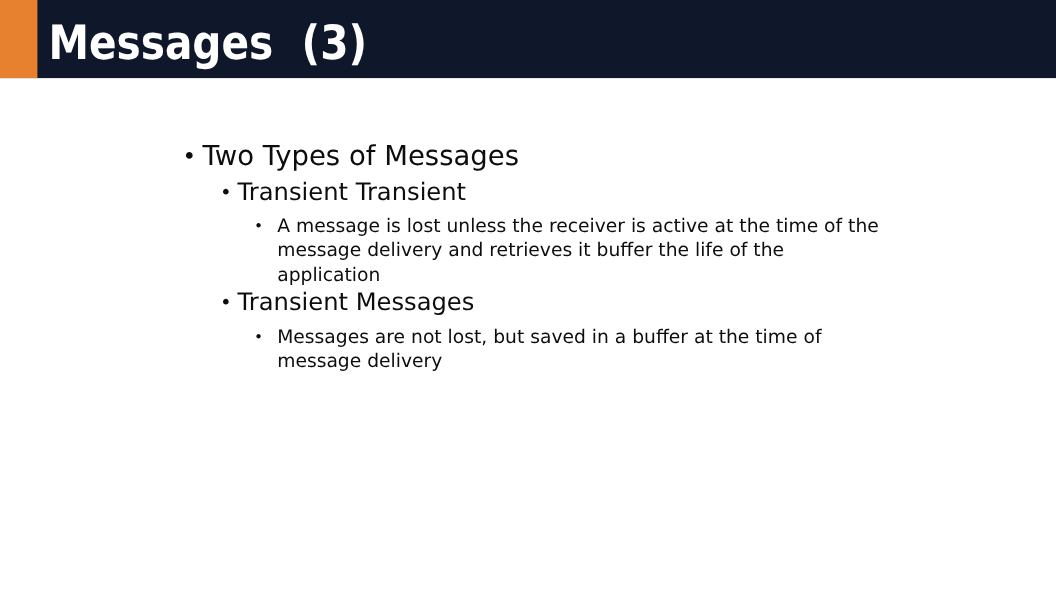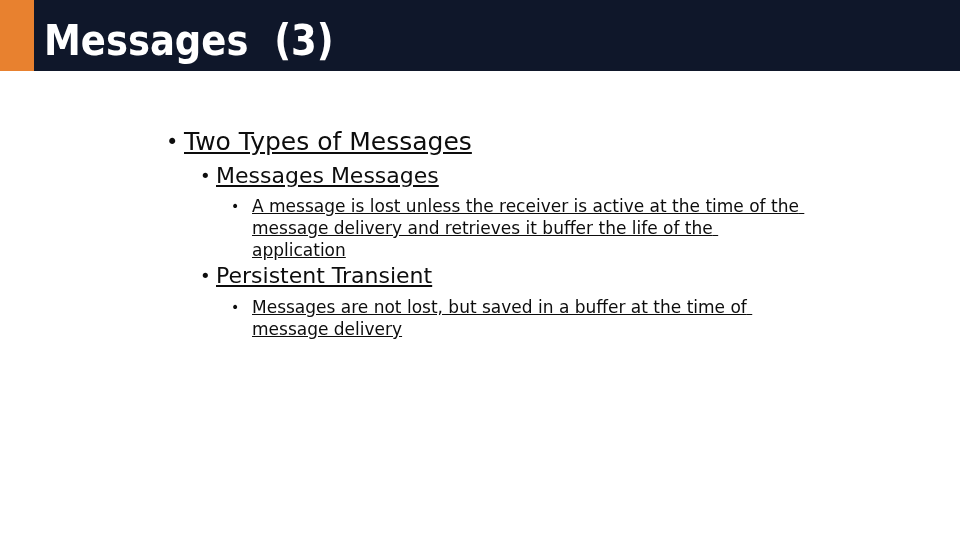--- a/index.html
+++ b/index.html
@@ -73,21 +73,20 @@
     font-weight: normal;
   }
   .bullet-mark {
     flex: 0 0 auto;
     text-align: left;
     color: #0d0d0d;
   }
   .bullet-text {
     flex: 1 1 auto;
     white-space: pre-wrap;
-    text-decoration: underline;
   }
 
   
   .lvl1 {
     left: 166px;
     top: 56px;
     width: 700px;
     font-size: 25px;
     line-height: 30px;
   }
@@ -127,31 +126,31 @@
 
   <div class="content">
 
     <div class="bullet-row lvl1">
       <span class="bullet-mark">•</span>
       <span class="bullet-text">Two Types of Messages</span>
     </div>
 
     <div class="bullet-row lvl2 lvl2-a">
       <span class="bullet-mark">•</span>
-      <span class="bullet-text">Messages Messages</span>
+      <span class="bullet-text">Transient Transient</span>
     </div>
 
     <div class="bullet-row lvl3 lvl3-a">
       <span class="bullet-mark">•</span>
       <span class="bullet-text">A message is lost unless the receiver is active at the time of the message delivery and retrieves it buffer the life of the application</span>
     </div>
 
     <div class="bullet-row lvl2 lvl2-b">
       <span class="bullet-mark">•</span>
-      <span class="bullet-text">Persistent Transient</span>
+      <span class="bullet-text">Transient Messages</span>
     </div>
 
     <div class="bullet-row lvl3 lvl3-b">
       <span class="bullet-mark">•</span>
       <span class="bullet-text">Messages are not lost, but saved in a buffer at the time of message delivery</span>
     </div>
 
   </div>
 </div>
 

